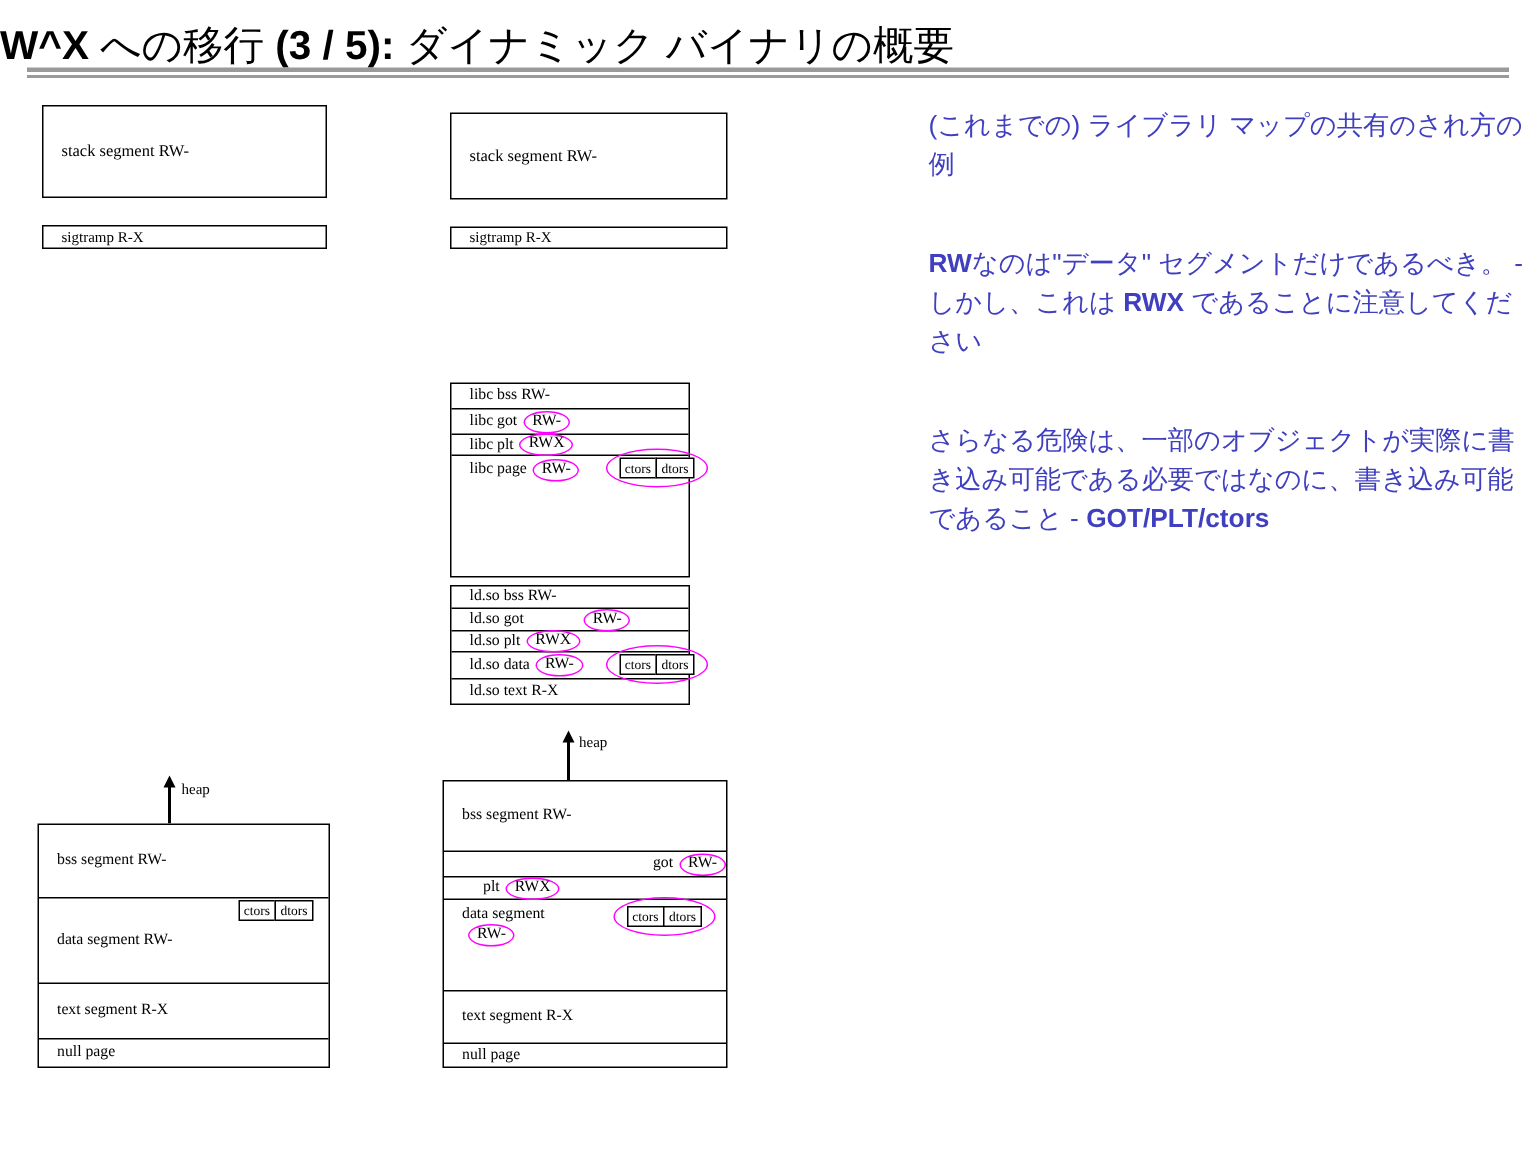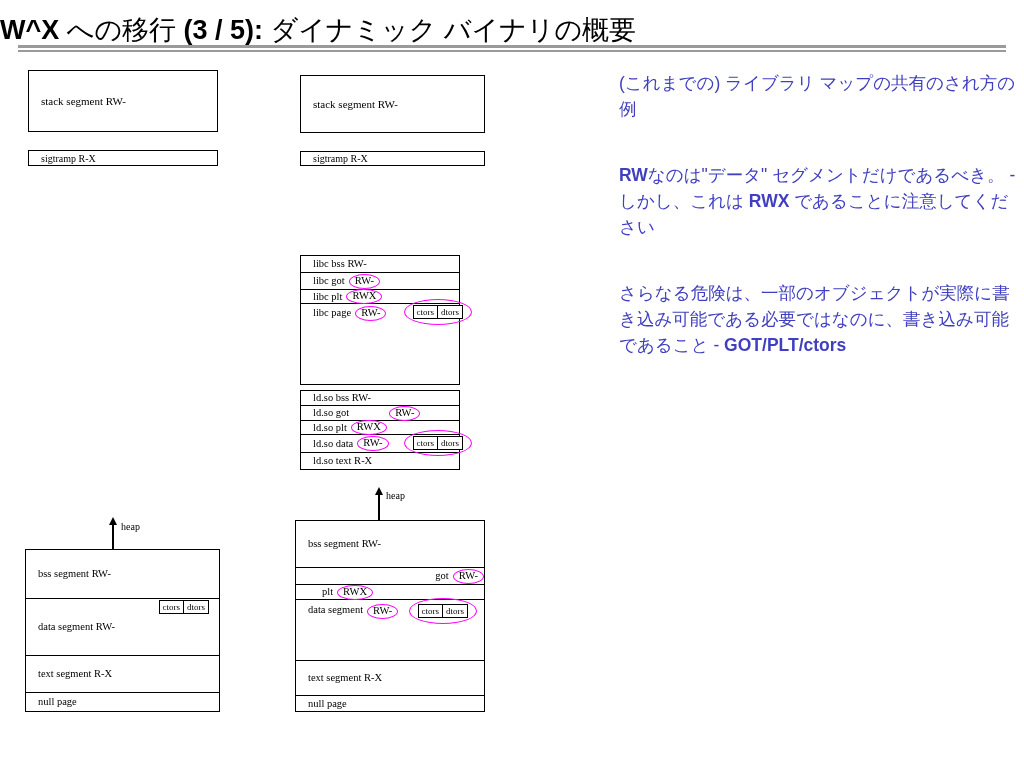--- a/index.html
+++ b/index.html
@@ -165,21 +165,21 @@
       <span class="lbl">bss segment RW-</span>
     </div>
     <div class="seg indent" style="height:17px;justify-content:flex-end;">
       <span class="lbl">got</span>
       <span class="circ">RW-</span>
     </div>
     <div class="seg indent" style="height:15px;">
       <span class="lbl">plt</span>
       <span class="circ">RWX</span>
     </div>
-    <div class="seg top" style="height:61px;">
+    <div class="seg top" style="height:61px;flex-direction:column;">
       <span class="lbl">data segment</span>
       <span class="circ">RW-</span>
       <div class="cdwrap" style="right:16px;top:4px;">
         <div class="cdpair">
           <span class="cdbox">ctors</span>
           <span class="cdbox">dtors</span>
         </div>
         <div class="cdellipse"></div>
       </div>
     </div>

